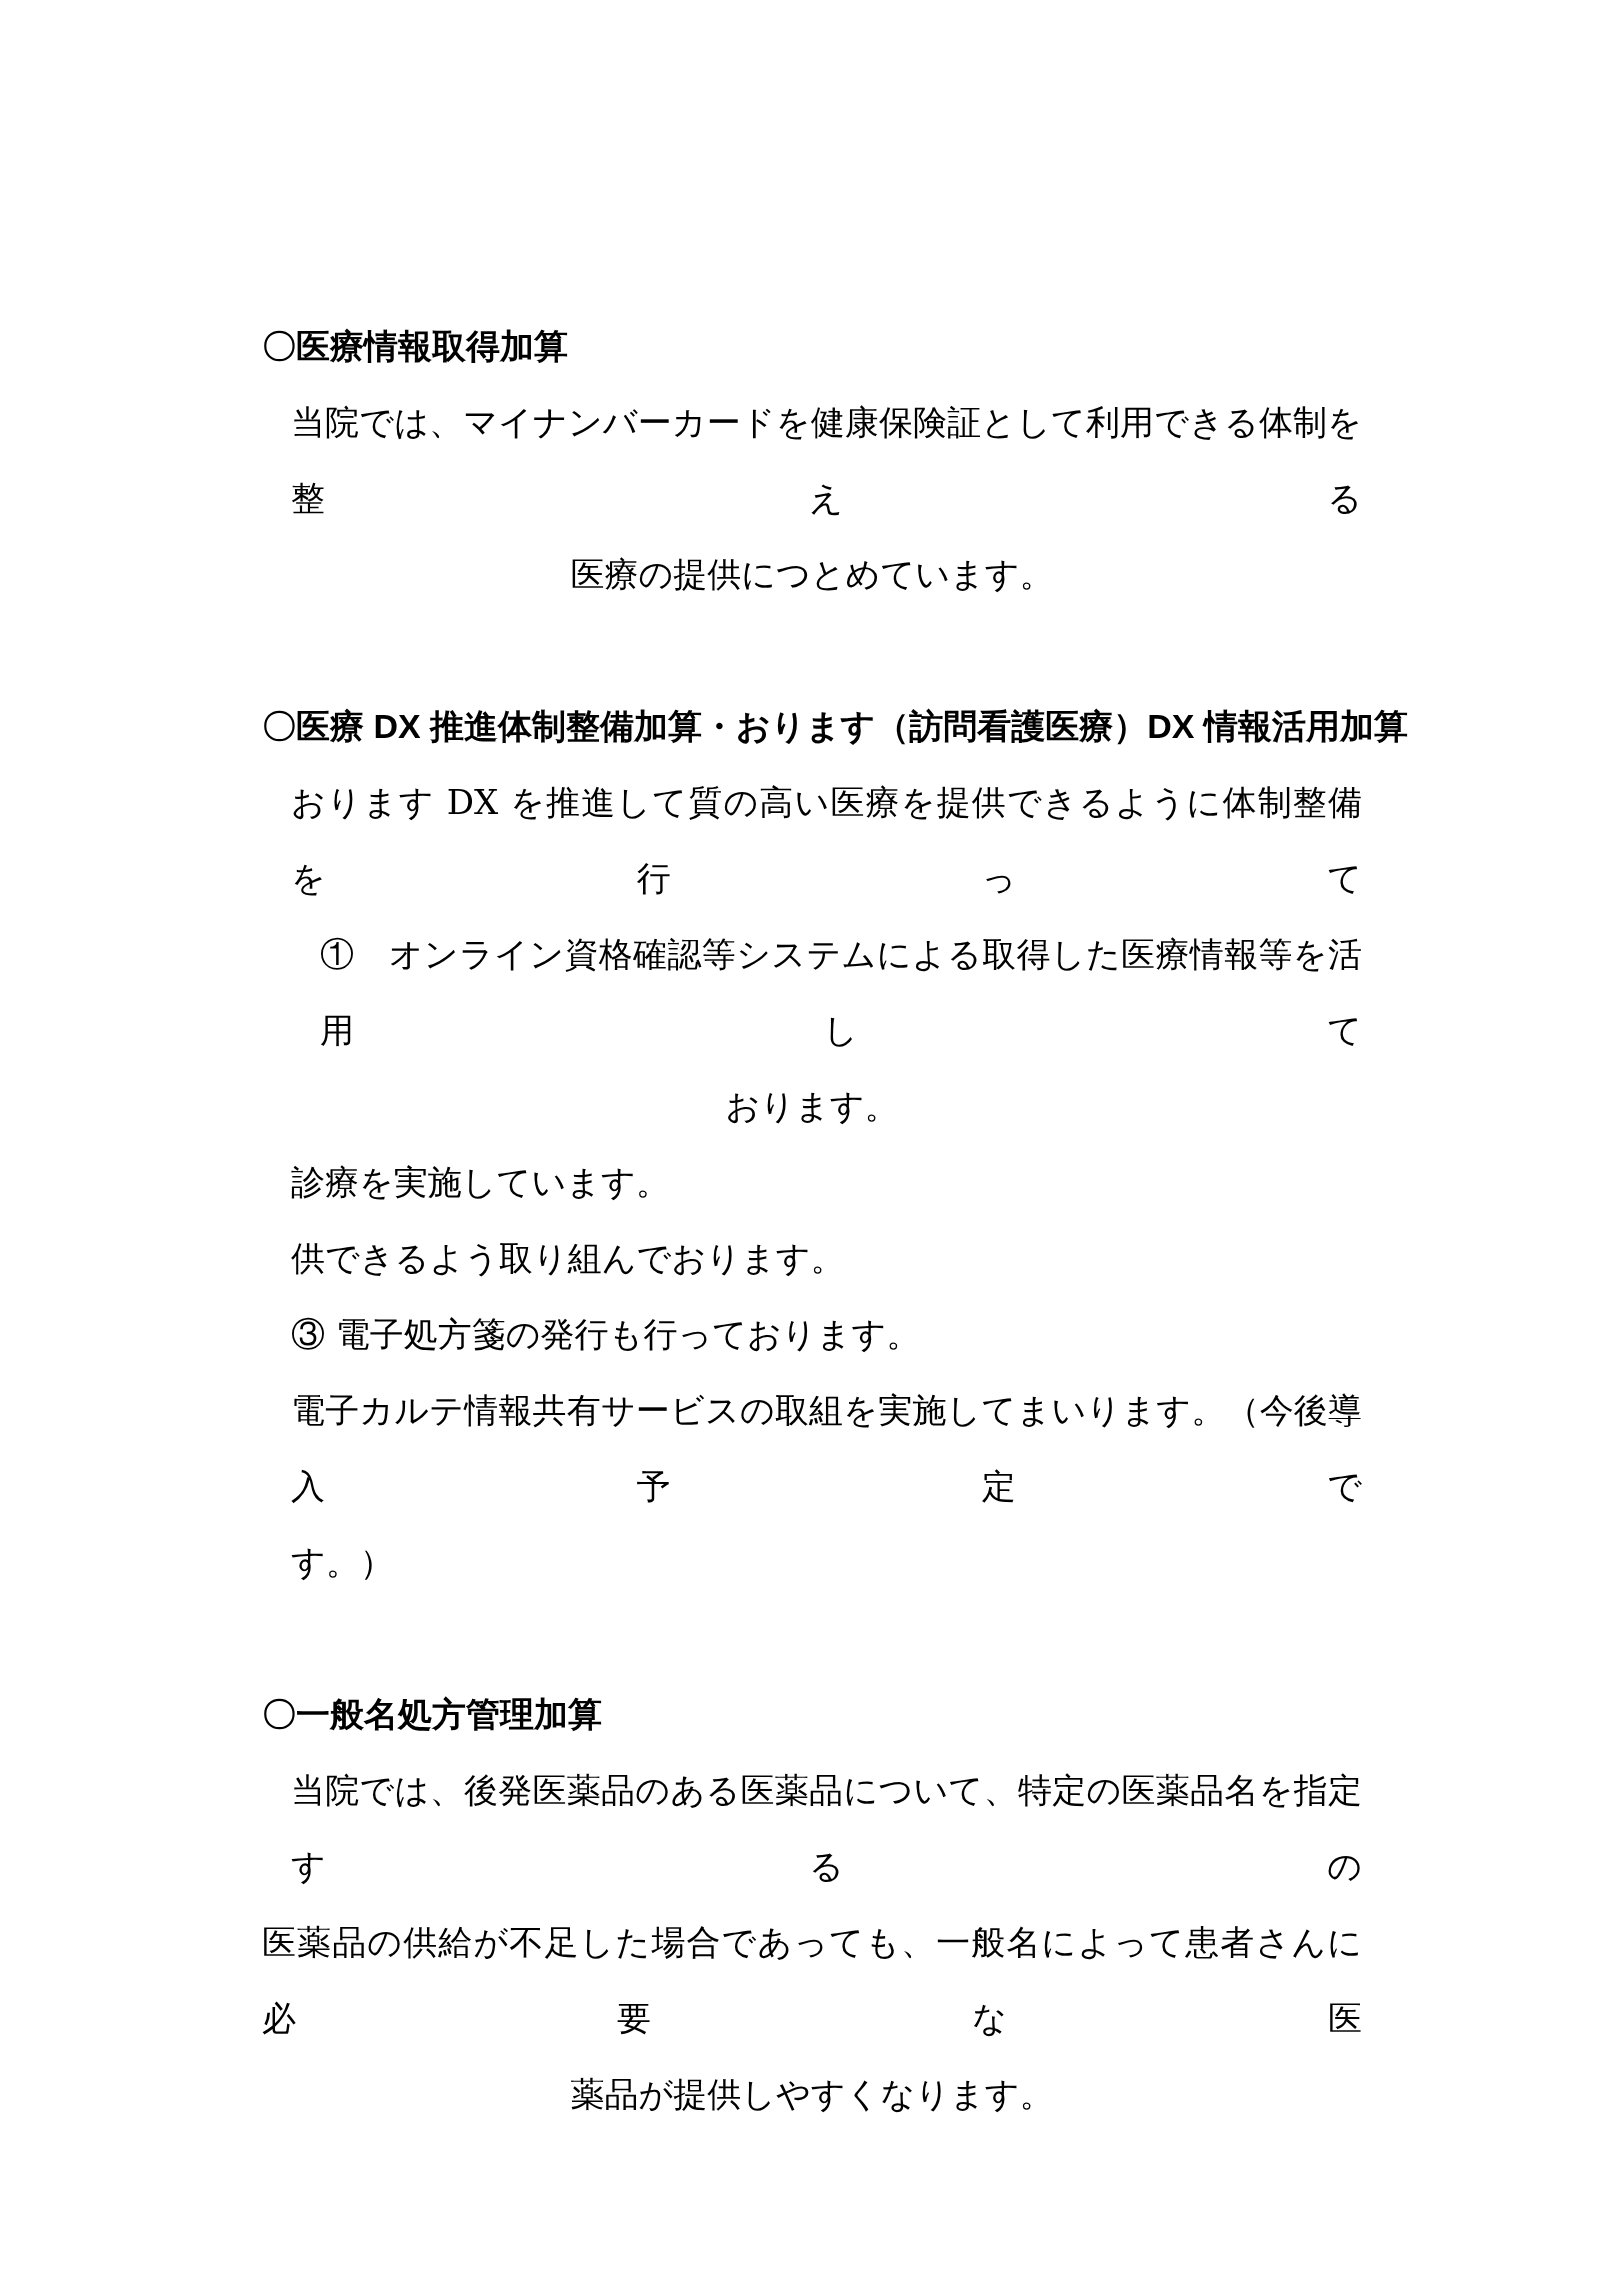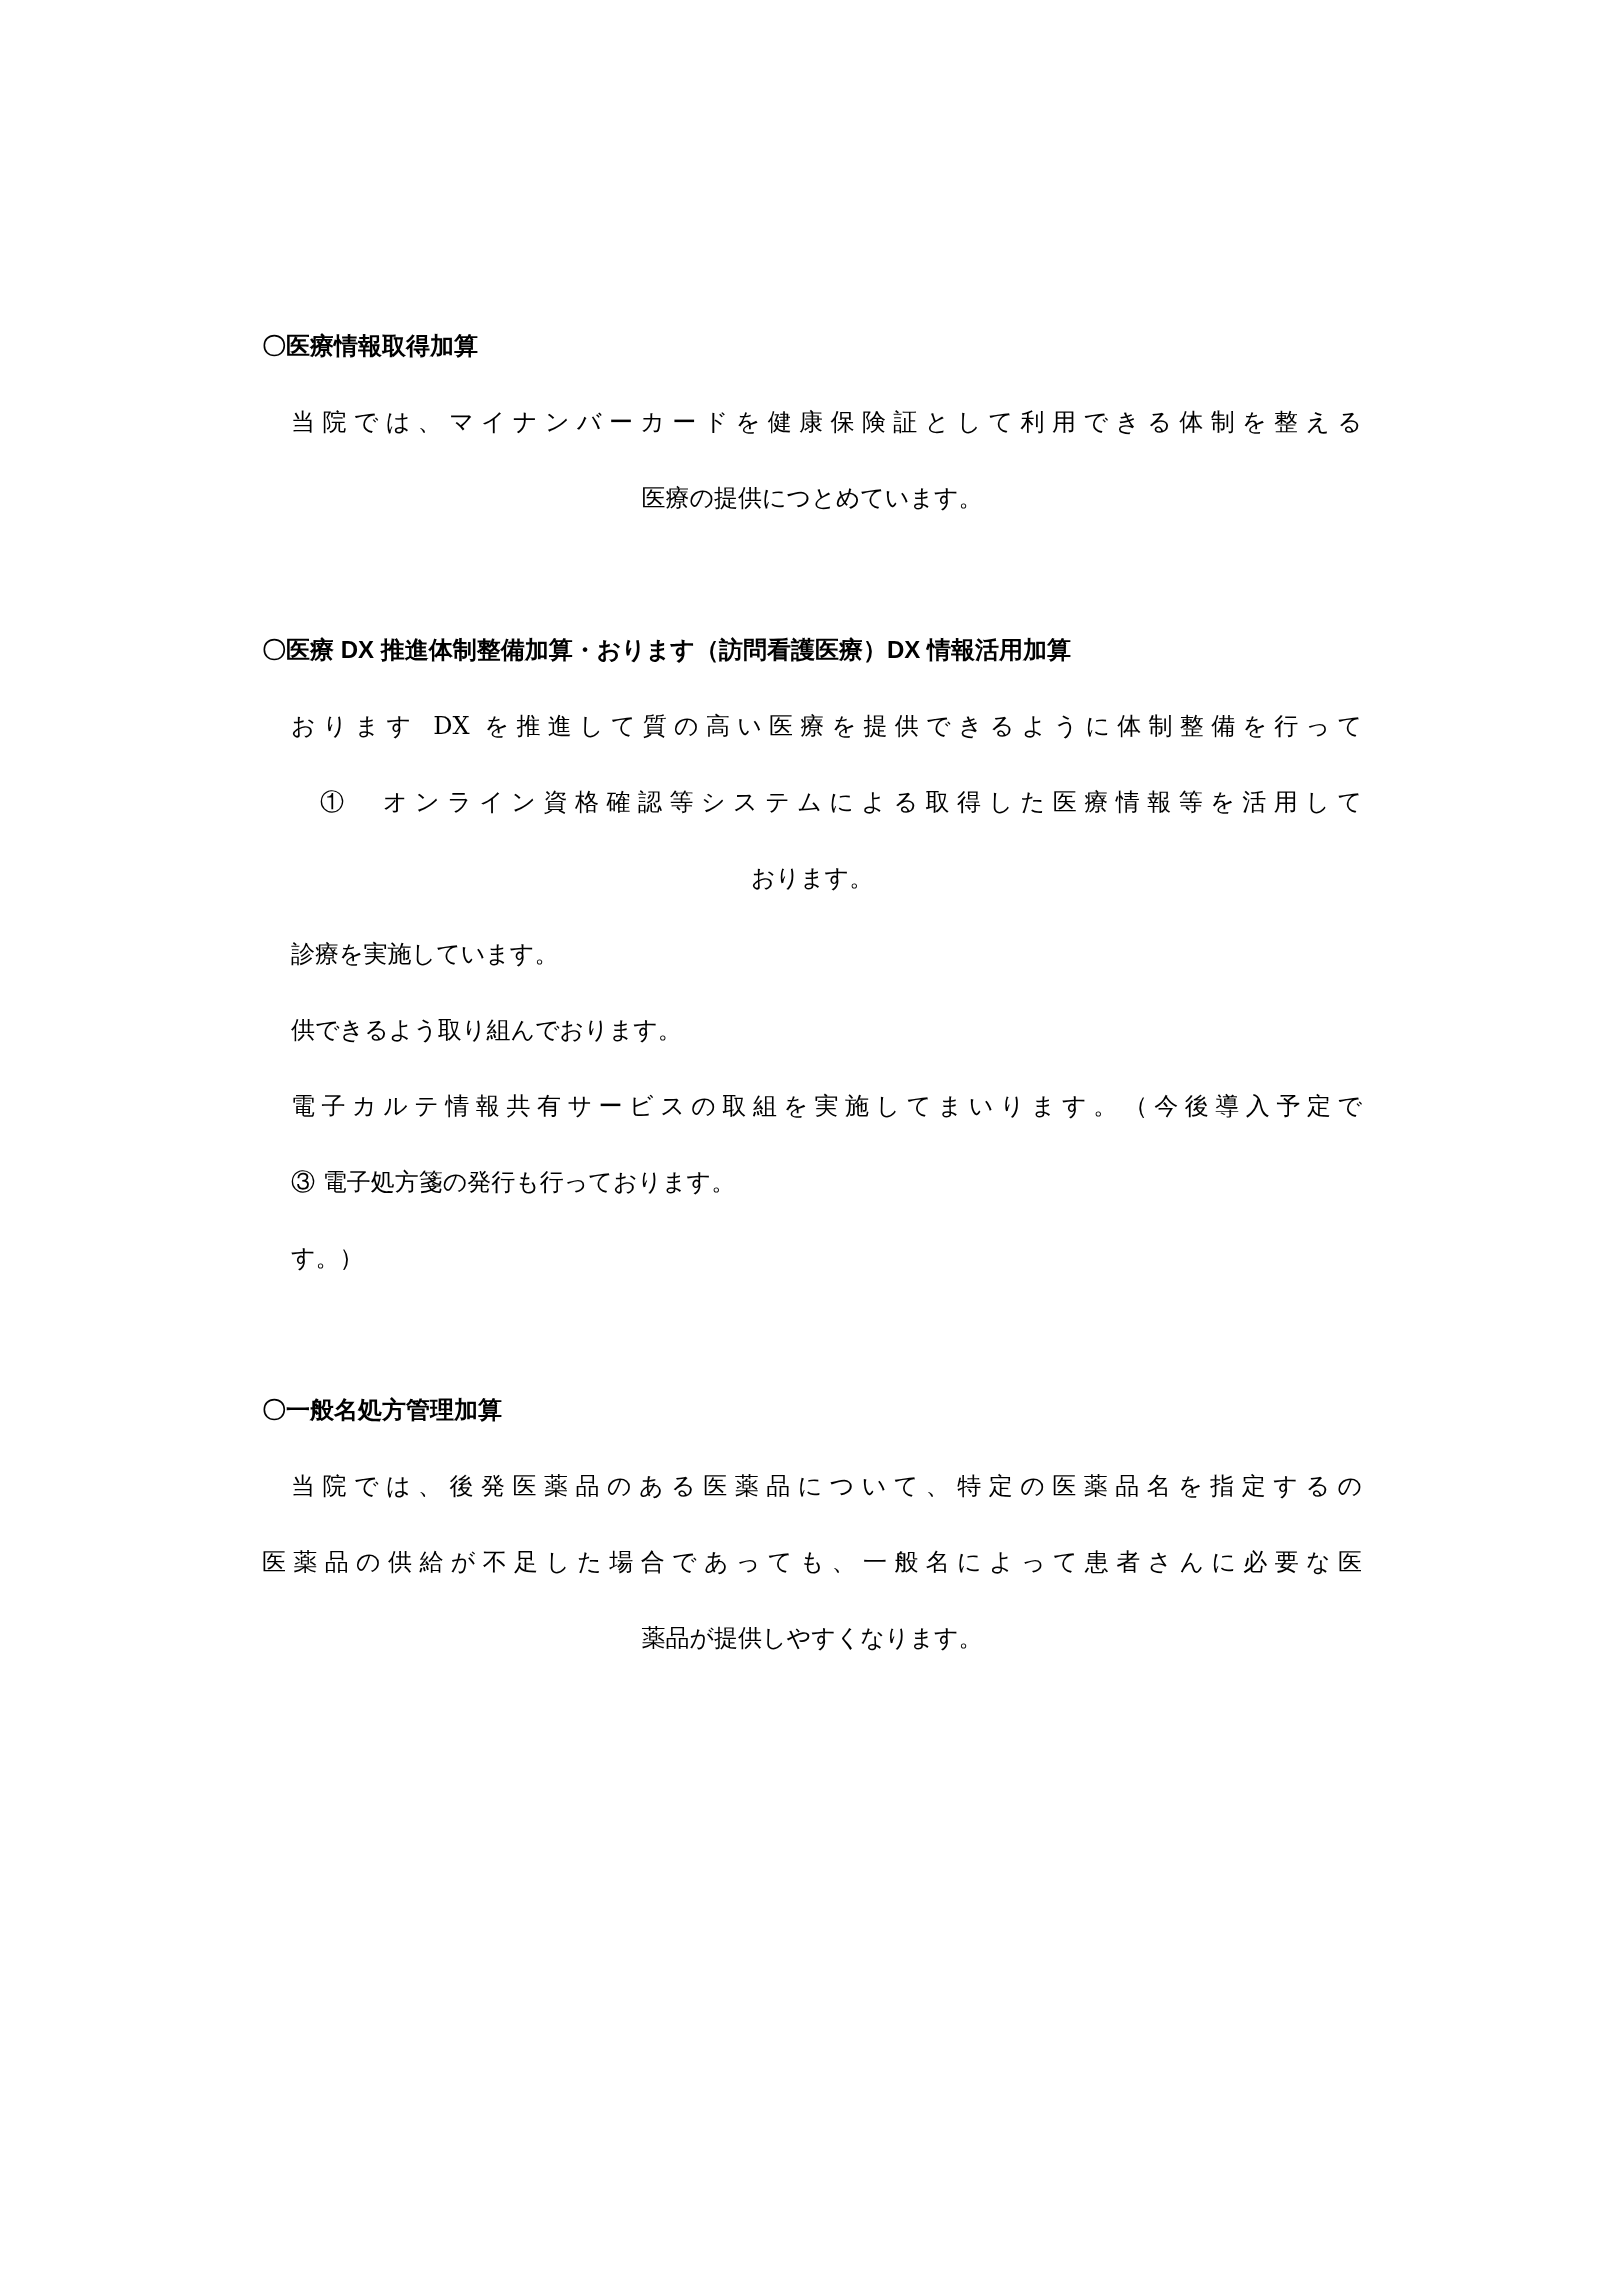--- a/index.html
+++ b/index.html
@@ -15,21 +15,21 @@
     background: #ffffff;
     overflow: hidden;
     font-family: "DejaVu Serif", serif;
     color: #000000;
   }
   .content {
     position: absolute;
     left: 262px;
     top: 308px;
     width: 1100px;
-    font-size: 24px;
+    font-size: 34px;
     line-height: 76px;
   }
   .section + .section {
     margin-top: 76px; 
   }
   .heading {
     font-family: "Liberation Sans", sans-serif;
     font-weight: bold;
     text-align: left;
     white-space: nowrap;
@@ -55,22 +55,22 @@
         <div class="line indent-1 fill">当院では、マイナンバーカードを健康保険証として利用できる体制を整える</div>
         <div class="line indent-0">医療の提供につとめています。</div>
       </div>
       <div class="section">
         <div class="heading">〇医療 DX 推進体制整備加算・おります（訪問看護医療）DX 情報活用加算</div>
         <div class="line indent-1 fill">おります DX を推進して質の高い医療を提供できるように体制整備を行って</div>
         <div class="line indent-2 fill">①　オンライン資格確認等システムによる取得した医療情報等を活用して</div>
         <div class="line indent-0">おります。</div>
         <div class="line indent-1">診療を実施しています。</div>
         <div class="line indent-1">供できるよう取り組んでおります。</div>
+        <div class="line indent-1">③ 電子処方箋の発行も行っております。</div>
         <div class="line indent-1 fill">電子カルテ情報共有サービスの取組を実施してまいります。（今後導入予定で</div>
-        <div class="line indent-1">③ 電子処方箋の発行も行っております。</div>
         <div class="line indent-1">す。）</div>
       </div>
       <div class="section">
         <div class="heading">〇一般名処方管理加算</div>
         <div class="line indent-1 fill">当院では、後発医薬品のある医薬品について、特定の医薬品名を指定するの</div>
         <div class="line indent-0 fill">医薬品の供給が不足した場合であっても、一般名によって患者さんに必要な医</div>
         <div class="line indent-0">薬品が提供しやすくなります。</div>
       </div>
     </div>
 </div>

